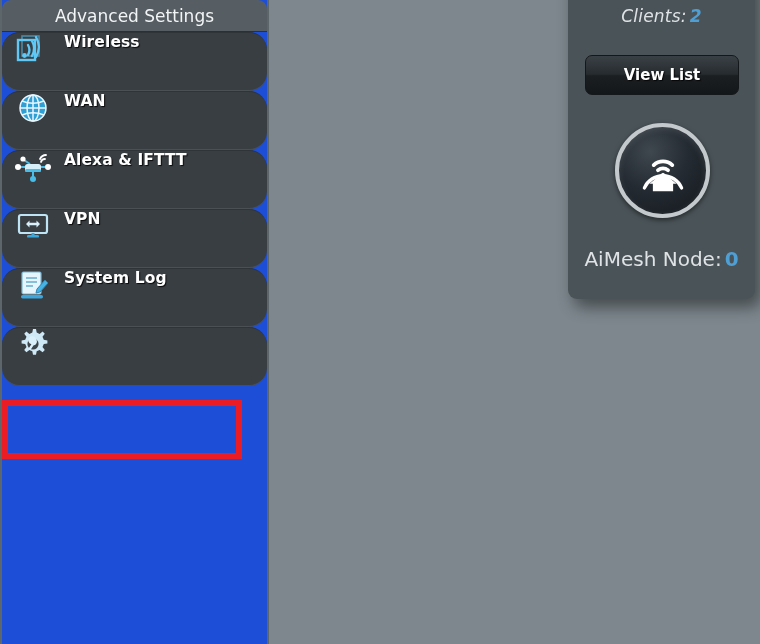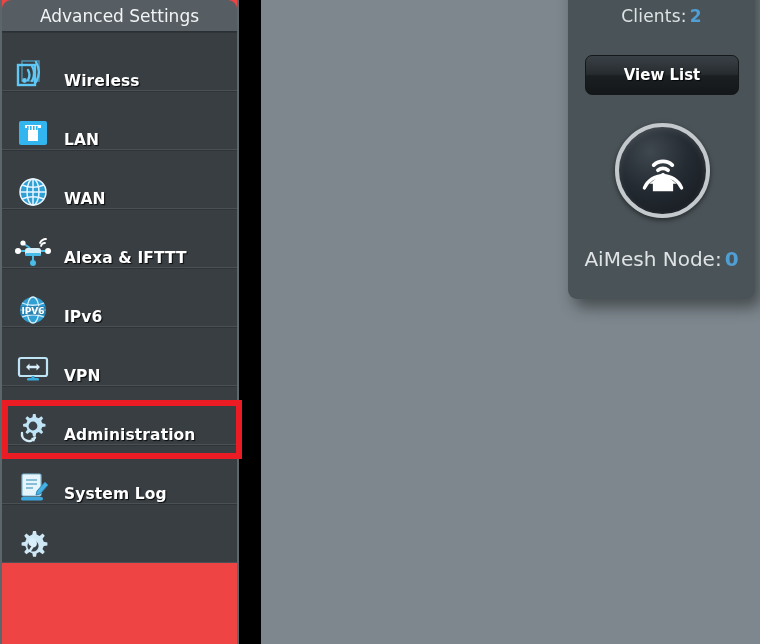--- a/index.html
+++ b/index.html
@@ -23,20 +23,21 @@
     box-shadow: 6px 8px 16px rgba(0,0,0,0.45);
   }
   #card-clients { left:307px; top:-64px; width:187px; height:363px; }
 
   .card-inner { position:relative; width:100%; height:100%; }
 
   .clients-line {
     position:absolute; top:70px; left:0; width:100%;
     text-align:center; color:#dfe3e5; font-size:17px;
     letter-spacing:0.2px;
+    font-style:italic;
   }
   .clients-line .num { color:#4f9fd4; font-weight:bold; margin-left:3px; }
 
   .view-list-btn {
     position:absolute; top:119px; left:17px; width:154px; height:40px;
     border-radius:7px;
     background: linear-gradient(180deg,#3a4146 0%, #262b2f 48%, #1b1f22 52%, #14171a 100%);
     border:1px solid #15181a;
     color:#ffffff; font-size:15px; font-weight:bold;
     display:flex; align-items:center; justify-content:center;
@@ -55,40 +56,41 @@
   .aimesh-badge svg { width:54px; height:54px; display:block; }
 
   .aimesh-line {
     position:absolute; top:311px; left:0; width:100%;
     text-align:center; color:#dfe3e5; font-size:20px;
   }
   .aimesh-line .num { color:#4f9fd4; font-weight:bold; margin-left:3px; }
 
   
   #sidebar {
-    position:absolute; left:0; top:0; width:239px; height:644px;
-    background:#ef4444;
+    position:absolute; left:0; top:0; width:269px; height:644px;
+    background:#1d4ed8;
     border-right:2px solid #5d666b;
     border-left:2px solid #5d666b;
   }
   .side-header {
     height:32px; background:#575e63;
     border-top-left-radius:9px; border-top-right-radius:9px;
     color:#f2f5f6; font-size:17px;
     display:flex; align-items:center; justify-content:center;
     border-bottom:1px solid #2b3034;
   }
   .side-item {
     height:59px;
-    display:flex; align-items:flex-end;
+    display:flex; align-items:flex-start;
     background:#383e42;
     border-bottom:1px solid #4a5054;
     border-top:1px solid #2f3438;
     cursor:pointer;
     position:relative;
+    border-radius:18px;
   }
   .side-item:first-of-type { border-top:none; }
   .side-icon {
     width:62px; flex:0 0 62px;
     display:flex; align-items:center; justify-content:center;
   }
   .side-icon svg { display:block; }
   .side-label {
     color:#ffffff; font-size:15.5px; font-weight:bold;
     text-shadow: 1px 1px 1px rgba(0,0,0,0.85);
@@ -152,35 +154,20 @@
           <rect x="6" y="3" width="17" height="20" fill="none" stroke="#5fc8f5" stroke-width="1.6" opacity="0.55"></rect>
           <circle cx="8.5" cy="22.5" r="2.4" fill="#5fc8f5"></circle>
           <path d="M12 22 A10 10 0 0 0 12 12" fill="none" stroke="#5fc8f5" stroke-width="2.4" stroke-linecap="round"></path>
           <path d="M16 23 A15 15 0 0 0 16 8" fill="none" stroke="#5fc8f5" stroke-width="2.4" stroke-linecap="round"></path>
           <path d="M20 24 A20 20 0 0 0 20 4" fill="none" stroke="#5fc8f5" stroke-width="2.4" stroke-linecap="round"></path>
         </svg>
       </span>
       <span class="side-label">Wireless</span>
     </div>
 
-    <div class="side-item">
-      <span class="side-icon">
-        <svg width="34" height="32" viewBox="0 0 34 32">
-          <rect x="3" y="4" width="28" height="24" rx="2" fill="#33b5ef"></rect>
-          <path d="M9 11 L9 8 L25 8 L25 11 L22 11 L22 24 L12 24 L12 11 Z" fill="#ffffff"></path>
-          <g fill="#33b5ef">
-            <rect x="11" y="9" width="1.6" height="4"></rect>
-            <rect x="14" y="9" width="1.6" height="4"></rect>
-            <rect x="17" y="9" width="1.6" height="4"></rect>
-            <rect x="20" y="9" width="1.6" height="4"></rect>
-          </g>
-        </svg>
-      </span>
-      <span class="side-label">LAN</span>
-    </div>
 
     <div class="side-item">
       <span class="side-icon">
         <svg width="34" height="32" viewBox="0 0 34 32">
           <circle cx="17" cy="16" r="13" fill="#2f9fd4"></circle>
           <g fill="none" stroke="#e8f6ff" stroke-width="1.5">
             <circle cx="17" cy="16" r="13"></circle>
             <ellipse cx="17" cy="16" rx="6" ry="13"></ellipse>
             <line x1="4" y1="16" x2="30" y2="16"></line>
             <path d="M6 9 Q17 13.5 28 9"></path>
@@ -207,63 +194,34 @@
           <circle cx="34" cy="16" r="3" fill="#ffffff"></circle>
           <circle cx="9" cy="8" r="2.6" fill="#ffffff"></circle>
           <circle cx="19" cy="28" r="3" fill="#49bce8"></circle>
           <path d="M26 8 A7 7 0 0 1 32 4" fill="none" stroke="#ffffff" stroke-width="1.8" stroke-linecap="round"></path>
           <path d="M27 11 A4 4 0 0 1 31 8" fill="none" stroke="#ffffff" stroke-width="1.8" stroke-linecap="round"></path>
         </svg>
       </span>
       <span class="side-label">Alexa &amp; IFTTT</span>
     </div>
 
-    <div class="side-item">
-      <span class="side-icon">
-        <svg width="34" height="32" viewBox="0 0 34 32">
-          <circle cx="17" cy="16" r="13" fill="#2f9fd4"></circle>
-          <g fill="none" stroke="#d8effb" stroke-width="1.3">
-            <ellipse cx="17" cy="16" rx="6" ry="13"></ellipse>
-            <line x1="4" y1="16" x2="30" y2="16"></line>
-            <path d="M6 9 Q17 13.5 28 9"></path>
-            <path d="M6 23 Q17 18.5 28 23"></path>
-          </g>
-          <rect x="4" y="12" width="26" height="9" rx="1" fill="#1d6a94" opacity="0.55"></rect>
-          <text x="17" y="19.6" font-family="'DejaVu Sans',sans-serif" font-size="9" font-weight="bold" fill="#ffffff" text-anchor="middle">IPV6</text>
-        </svg>
-      </span>
-      <span class="side-label">IPv6</span>
-    </div>
 
     <div class="side-item">
       <span class="side-icon">
         <svg width="36" height="32" viewBox="0 0 36 32">
           <rect x="4" y="5" width="28" height="18" rx="2" fill="none" stroke="#bfe4f5" stroke-width="2.2"></rect>
           <path d="M11 14 L14.5 10.5 L14.5 12.8 L21.5 12.8 L21.5 10.5 L25 14 L21.5 17.5 L21.5 15.2 L14.5 15.2 L14.5 17.5 Z" fill="#d9effa"></path>
           <rect x="12" y="25" width="12" height="2.6" rx="1.2" fill="#39a9dc"></rect>
           <rect x="16.5" y="23" width="3" height="3" fill="#39a9dc"></rect>
         </svg>
       </span>
       <span class="side-label">VPN</span>
     </div>
 
 
-    <div class="side-item">
-      <span class="side-icon">
-        <svg width="34" height="32" viewBox="0 0 34 32">
-          <g fill="#bfe4f6">
-            <path d="M17 2 l2.6 0 0.6 3.2 2.5 1.1 2.6-2 1.9 1.9 -2 2.6 1.1 2.5 3.2 0.6 0 2.6 -3.2 0.6 -1.1 2.5 2 2.6 -1.9 1.9 -2.6-2 -2.5 1.1 -0.6 3.2 -2.6 0 -0.6-3.2 -2.5-1.1 -2.6 2 -1.9-1.9 2-2.6 -1.1-2.5 -3.2-0.6 0-2.6 3.2-0.6 1.1-2.5 -2-2.6 1.9-1.9 2.6 2 2.5-1.1 z"></path>
-          </g>
-          <circle cx="17" cy="14" r="4.4" fill="#3d4449"></circle>
-          <path d="M6 21 a7 7 0 0 0 13 4.5" fill="none" stroke="#d4ecf8" stroke-width="2.4" stroke-linecap="round"></path>
-          <path d="M18 30 l2-5 -5 1 z" fill="#d4ecf8"></path>
-        </svg>
-      </span>
-      <span class="side-label">Administration</span>
-    </div>
 
     <div class="side-item">
       <span class="side-icon">
         <svg width="36" height="32" viewBox="0 0 36 32">
           <rect x="7" y="3" width="19" height="22" rx="1.5" fill="#e6f4fb" stroke="#7fb8d4" stroke-width="1.2"></rect>
           <g stroke="#5fa7c8" stroke-width="1.4">
             <line x1="11" y1="9" x2="22" y2="9"></line>
             <line x1="11" y1="13" x2="22" y2="13"></line>
             <line x1="11" y1="17" x2="18" y2="17"></line>
           </g>

